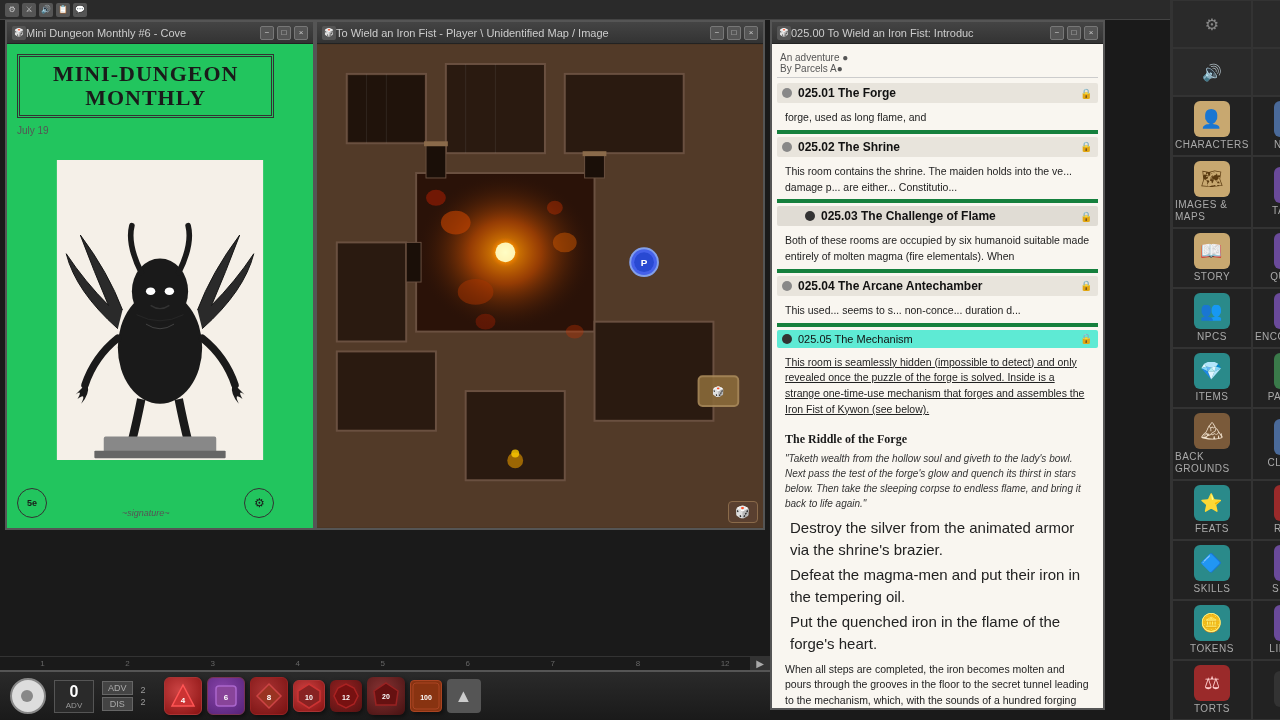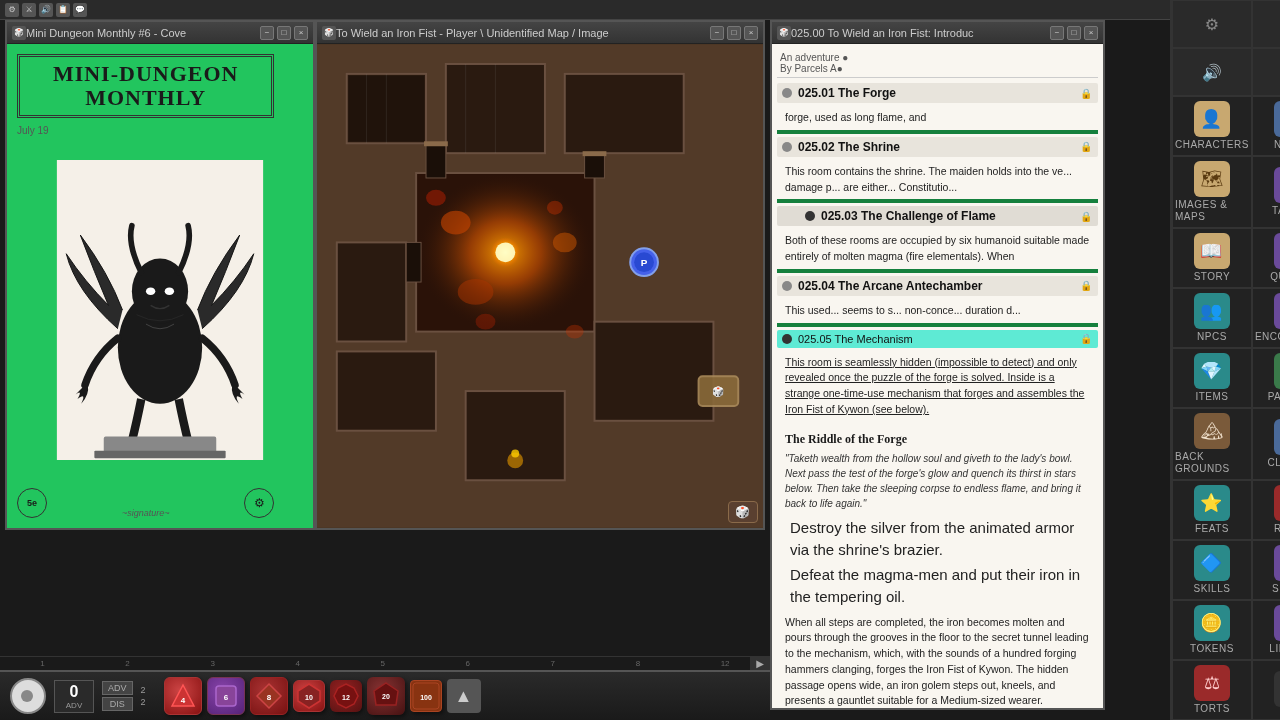--- a/index.html
+++ b/index.html
@@ -667,20 +667,21 @@
       <p style="margin-bottom:12px;text-decoration:underline;">This room is seamlessly hidden (impossible to detect) and only revealed once the puzzle of the forge is solved. Inside is a strange one-time-use mechanism that forges and assembles the Iron Fist of Kywon (see below).</p>
 
       <div class="subsection-title">The Riddle of the Forge</div>
 
       <p class="italic-text" style="margin-bottom:6px;font-size:10px;">"Taketh wealth from the hollow soul and giveth to the lady's bowl. Next pass the test of the forge's glow and quench its thirst in stars below. Then take the sleeping corpse to endless flame, and bring it back to life again."</p>
 
 
       <div class="step-list">
         <div class="step-item"><span>Destroy the silver from the animated armor via the shrine's brazier.</span></div>
         <div class="step-item"><span>Defeat the magma-men and put their iron in the tempering oil.</span></div>
+        <div class="step-item"><span>Put the quenched iron in the flame of the forge's heart.</span></div>
       </div>
 
       <p style="margin:6px 0;">When all steps are completed, the iron becomes molten and pours through the grooves in the floor to the secret tunnel leading to the mechanism, which, with the sounds of a hundred forging hammers clanging, forges the Iron Fist of Kywon. The hidden passage opens wide, an iron golem steps out, kneels, and presents a gauntlet suitable for a Medium-sized wearer.</p>
 
       <div class="subsection-title">The This Fist of Kywon</div>
 
     </div>
   </div>
 </div>
 

